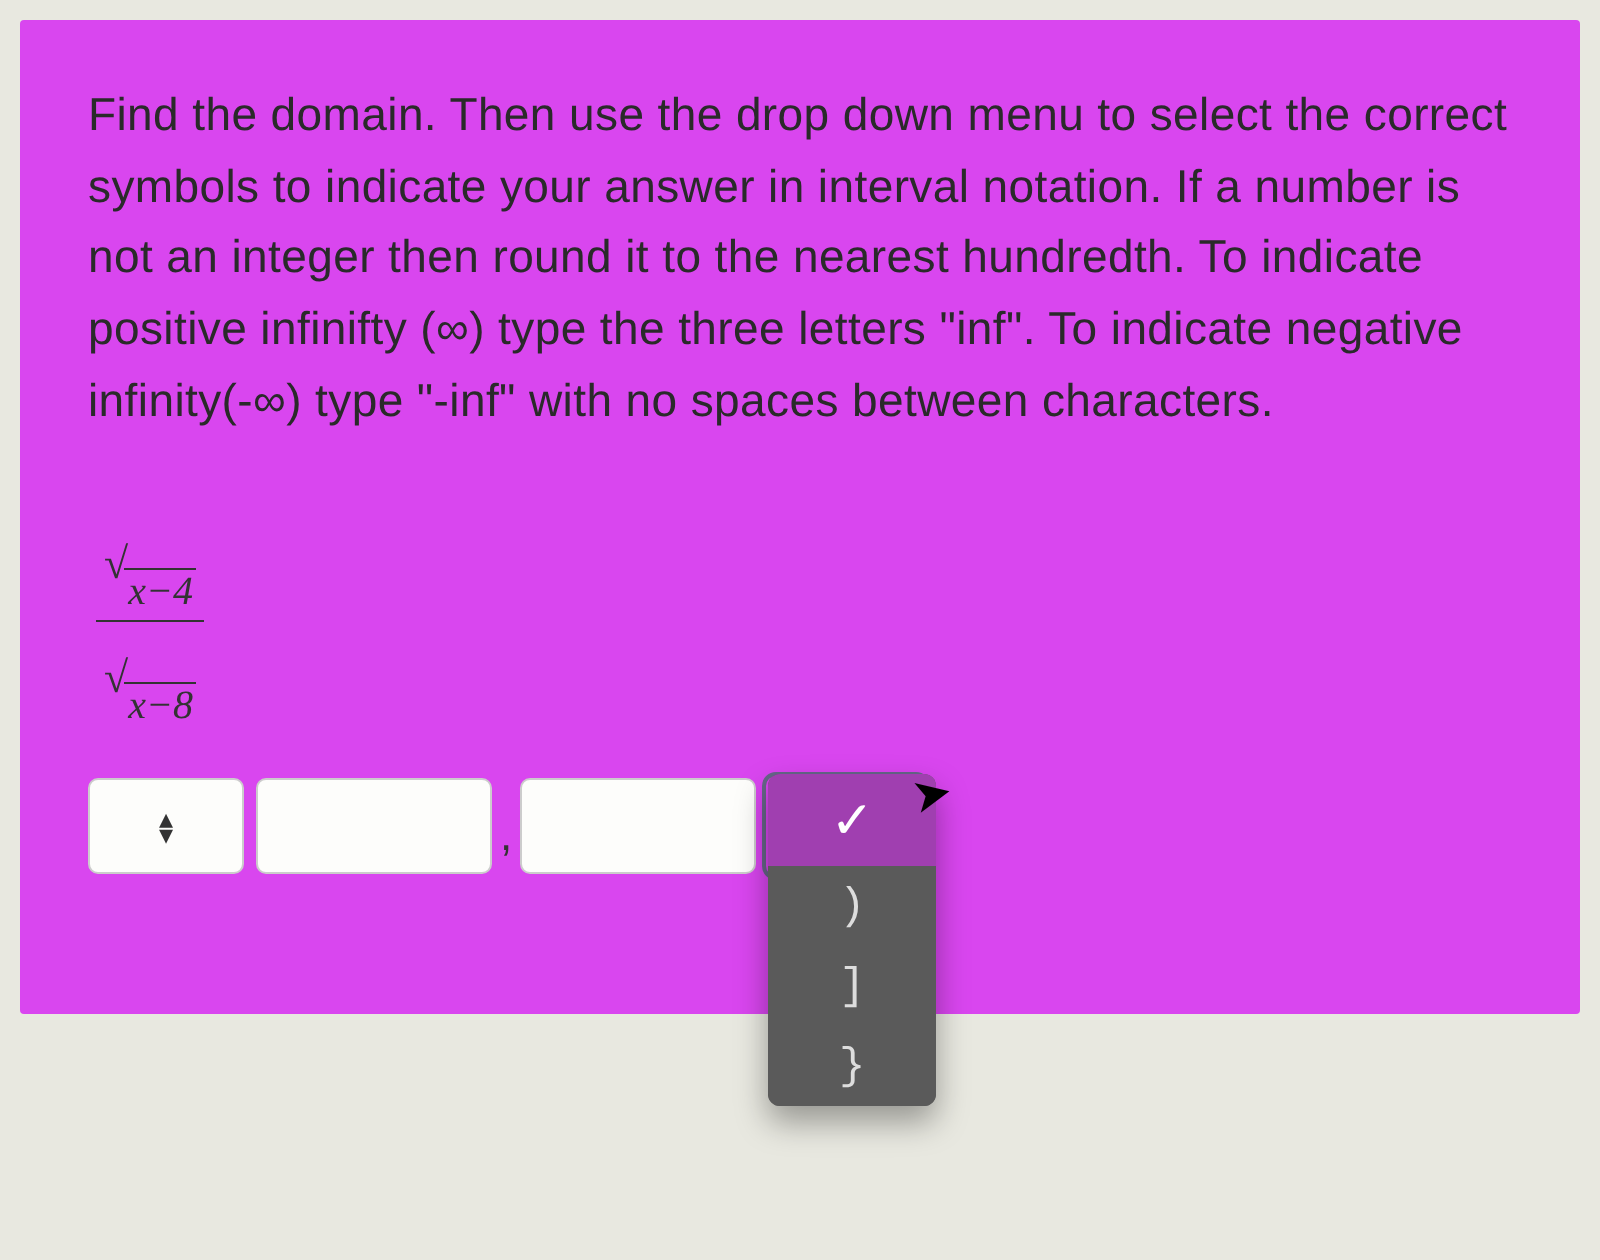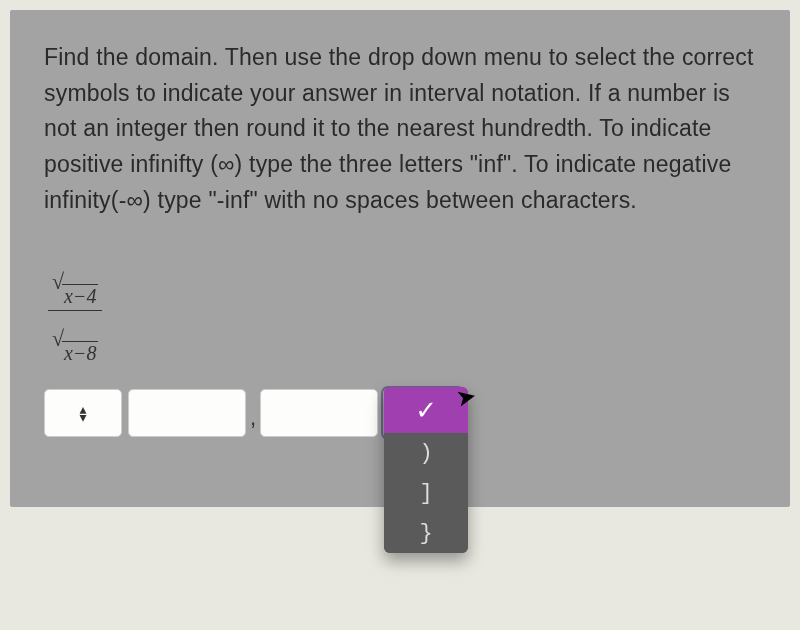--- a/index.html
+++ b/index.html
@@ -11,21 +11,21 @@
       width: 800px;
       height: 630px;
       background: #e8e8e0;
       font-family: Verdana, Geneva, sans-serif;
       display: flex;
       align-items: flex-start;
       justify-content: center;
       padding: 10px;
     }
     .panel {
-      background: #a3a3a3;
+      background: #d946ef;
       width: 788px;
       padding: 30px 34px 70px 34px;
       position: relative;
       border-radius: 2px;
     }
     .question-text {
       font-size: 23px;
       line-height: 1.55;
       color: #2a2a2a;
       margin-bottom: 38px;

